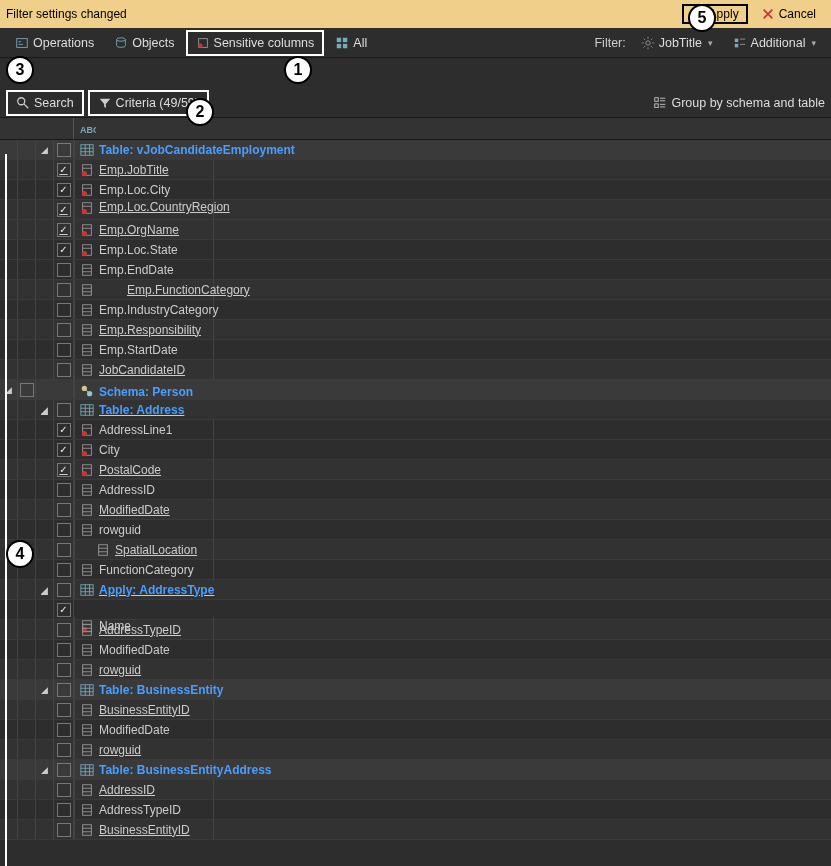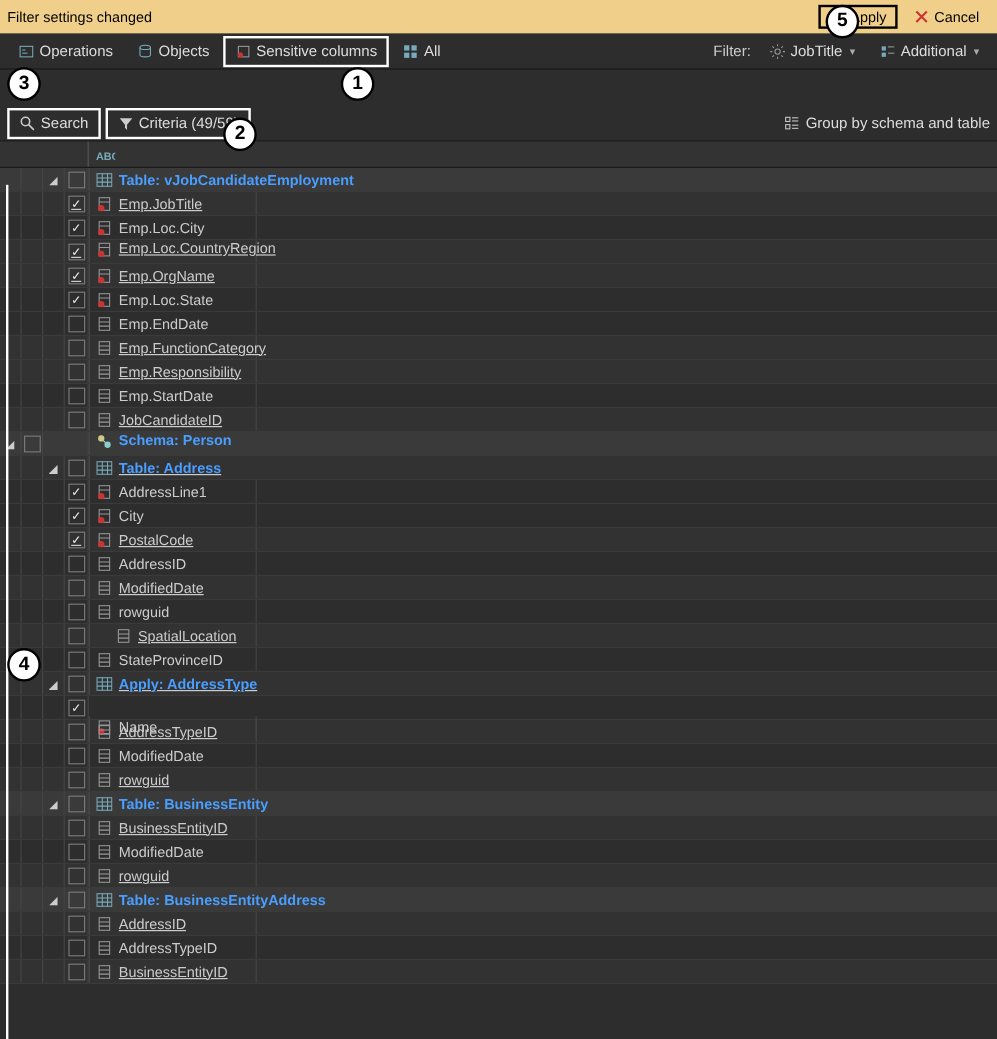--- a/index.html
+++ b/index.html
@@ -318,29 +318,50 @@
     </div>
     <div class="row alt">
       <div style="display: flex; width: 74px; height: 100%; flex-shrink: 0;">
         <span class="col-cell" style="width:18px"></span>
         <span class="col-cell" style="width:18px"></span>
         <span class="col-cell" style="width:18px"></span>
         <span class="col-cell" style="width:20px">
           <span class="chk "></span>
         </span>
       </div>
-      <div style="display: flex; align-items: center; padding-left: 4px; border-left: 1px solid rgb(68, 68, 68); flex: 1 1 0%; height: 100%; max-width: 140px; border-right: 1px solid rgb(68, 68, 68);">
+      <div style="display: flex; align-items: center; padding-left: 4px; border-left: 1px solid rgb(68, 68, 68); flex: 1 1 0%; height: 100%; max-width: 140px; border-right: 1px solid rgb(68, 68, 68); gap: 28px;">
         <span class="ico">
           <svg width="14" height="14" viewBox="0 0 16 16">
             <rect x="3" y="2" width="10" height="12" fill="none" stroke="#999"></rect>
             <line x1="3" y1="6" x2="13" y2="6" stroke="#999"></line>
             <line x1="3" y1="10" x2="13" y2="10" stroke="#999"></line>
           </svg>
         </span>
         <span class="label">Emp.FunctionCategory</span>
+      </div>
+      <div style="flex: 1 1 0%;"></div>
+    </div>
+    <div class="row">
+      <div style="display: flex; width: 74px; height: 100%; flex-shrink: 0;">
+        <span class="col-cell" style="width:18px"></span>
+        <span class="col-cell" style="width:18px"></span>
+        <span class="col-cell" style="width:18px"></span>
+        <span class="col-cell" style="width:20px">
+          <span class="chk "></span>
+        </span>
+      </div>
+      <div style="display: flex; align-items: center; padding-left: 4px; border-left: 1px solid rgb(68, 68, 68); flex: 1 1 0%; height: 100%; max-width: 140px; border-right: 1px solid rgb(68, 68, 68);">
+        <span class="ico">
+          <svg width="14" height="14" viewBox="0 0 16 16">
+            <rect x="3" y="2" width="10" height="12" fill="none" stroke="#999"></rect>
+            <line x1="3" y1="6" x2="13" y2="6" stroke="#999"></line>
+            <line x1="3" y1="10" x2="13" y2="10" stroke="#999"></line>
+          </svg>
+        </span>
+        <span class="label">Emp.IndustryCategory</span>
       </div>
       <div style="flex: 1 1 0%;"></div>
     </div>
     <div class="row alt">
       <div style="display: flex; width: 74px; height: 100%; flex-shrink: 0;">
         <span class="col-cell" style="width:18px"></span>
         <span class="col-cell" style="width:18px"></span>
         <span class="col-cell" style="width:18px"></span>
         <span class="col-cell" style="width:20px">
           <span class="chk "></span>
@@ -403,21 +424,21 @@
     <div class="row section-bar">
       <div style="display: flex; width: 74px; height: 100%; flex-shrink: 0;">
         <span class="col-cell" style="width:18px">
           <span class="expander">◢</span>
         </span>
         <span class="col-cell" style="width:18px">
           <span class="chk"></span>
         </span>
         <span class="col-cell" style="width:38px"></span>
       </div>
-      <div style="display: flex; align-items: flex-start; padding-left: 4px; border-left: 1px solid rgb(68, 68, 68); flex: 1 1 0%; height: 100%;">
+      <div style="display: flex; align-items: flex-end; padding-left: 4px; border-left: 1px solid rgb(68, 68, 68); flex: 1 1 0%; height: 100%;">
         <span class="ico">
           <svg width="14" height="14" viewBox="0 0 16 16">
             <circle cx="5" cy="5" r="3" fill="#cc8"></circle>
             <circle cx="11" cy="11" r="3" fill="#8cc"></circle>
             <path d="M7 7 L9 9" stroke="#ccc"></path>
           </svg>
         </span>
         <span class="label header-link">Schema: Person</span>
       </div>
     </div>
@@ -602,21 +623,21 @@
         </span>
       </div>
       <div style="display: flex; align-items: center; padding-left: 4px; border-left: 1px solid rgb(68, 68, 68); flex: 1 1 0%; height: 100%; max-width: 140px; border-right: 1px solid rgb(68, 68, 68);">
         <span class="ico">
           <svg width="14" height="14" viewBox="0 0 16 16">
             <rect x="3" y="2" width="10" height="12" fill="none" stroke="#999"></rect>
             <line x1="3" y1="6" x2="13" y2="6" stroke="#999"></line>
             <line x1="3" y1="10" x2="13" y2="10" stroke="#999"></line>
           </svg>
         </span>
-        <span class="label">StateProvinceID</span>
+        <span class="label">FunctionCategory</span>
       </div>
       <div style="flex: 1 1 0%;"></div>
     </div>
     <div class="row alt section-bar">
       <div style="display: flex; width: 74px; height: 100%; flex-shrink: 0;">
         <span class="col-cell" style="width:18px"></span>
         <span class="col-cell" style="width:18px"></span>
         <span class="col-cell" style="width:18px">
           <span class="expander">◢</span>
         </span>

